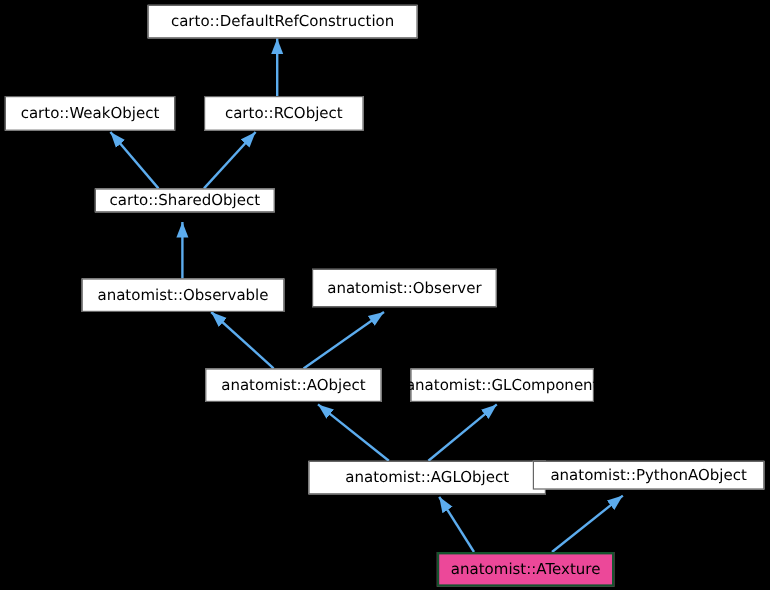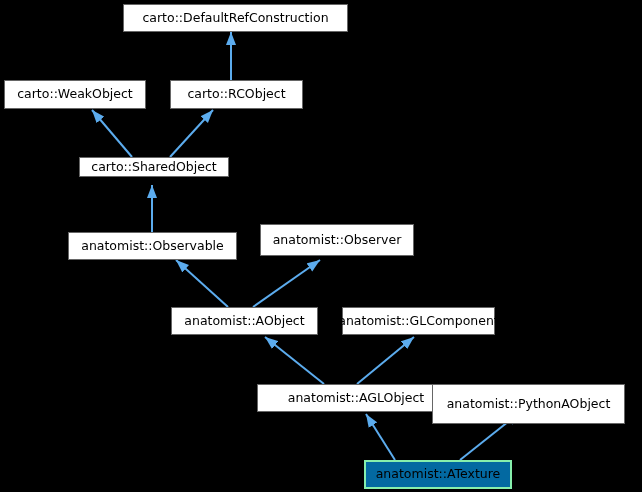--- a/index.html
+++ b/index.html
@@ -30,22 +30,22 @@
     color: #000000;
     font-size: 12.5px;
     line-height: 1;
     display: flex;
     align-items: center;
     justify-content: center;
     white-space: nowrap;
     cursor: pointer;
   }
   .node.highlight {
-    background: #0369a1;
-    border: 2px solid #86efac;
+    background: #ec4899;
+    border: 2px solid #14532d;
   }
 </style>
 </head>
 <body>
 
 <div class="canvas" style="background: rgb(0, 0, 0);">
   <svg class="edges" width="642" height="492" viewBox="0 0 642 492" xmlns="http://www.w3.org/2000/svg">
     <defs>
       <marker id="arrowhead" markerUnits="userSpaceOnUse" markerWidth="14" markerHeight="11" refX="13" refY="5.5" orient="auto">
         <path d="M0,0.5 L13,5.5 L0,10.5 Z" fill="#5cacee"></path>
@@ -85,20 +85,20 @@
       </div>
       <div class="node" style="left: 171px; top: 307px; width: 147px; height: 28px;">
         <span>anatomist::AObject</span>
       </div>
       <div class="node" style="left: 342px; top: 307px; width: 153px; height: 28px;">
         <span>anatomist::GLComponent</span>
       </div>
       <div class="node" style="left: 257px; top: 384px; width: 198px; height: 28px;">
         <span>anatomist::AGLObject</span>
       </div>
-      <div class="node" style="left: 432px; top: 384px; width: 193px; height: 40px;">
+      <div class="node" style="left: 444px; top: 384px; width: 193px; height: 24px;">
         <span>anatomist::PythonAObject</span>
       </div>
       <div class="node highlight" style="left: 364px; top: 460px; width: 148px; height: 29px;">
         <span>anatomist::ATexture</span>
       </div>
     </div>
 </div>
 
 </body></html>

